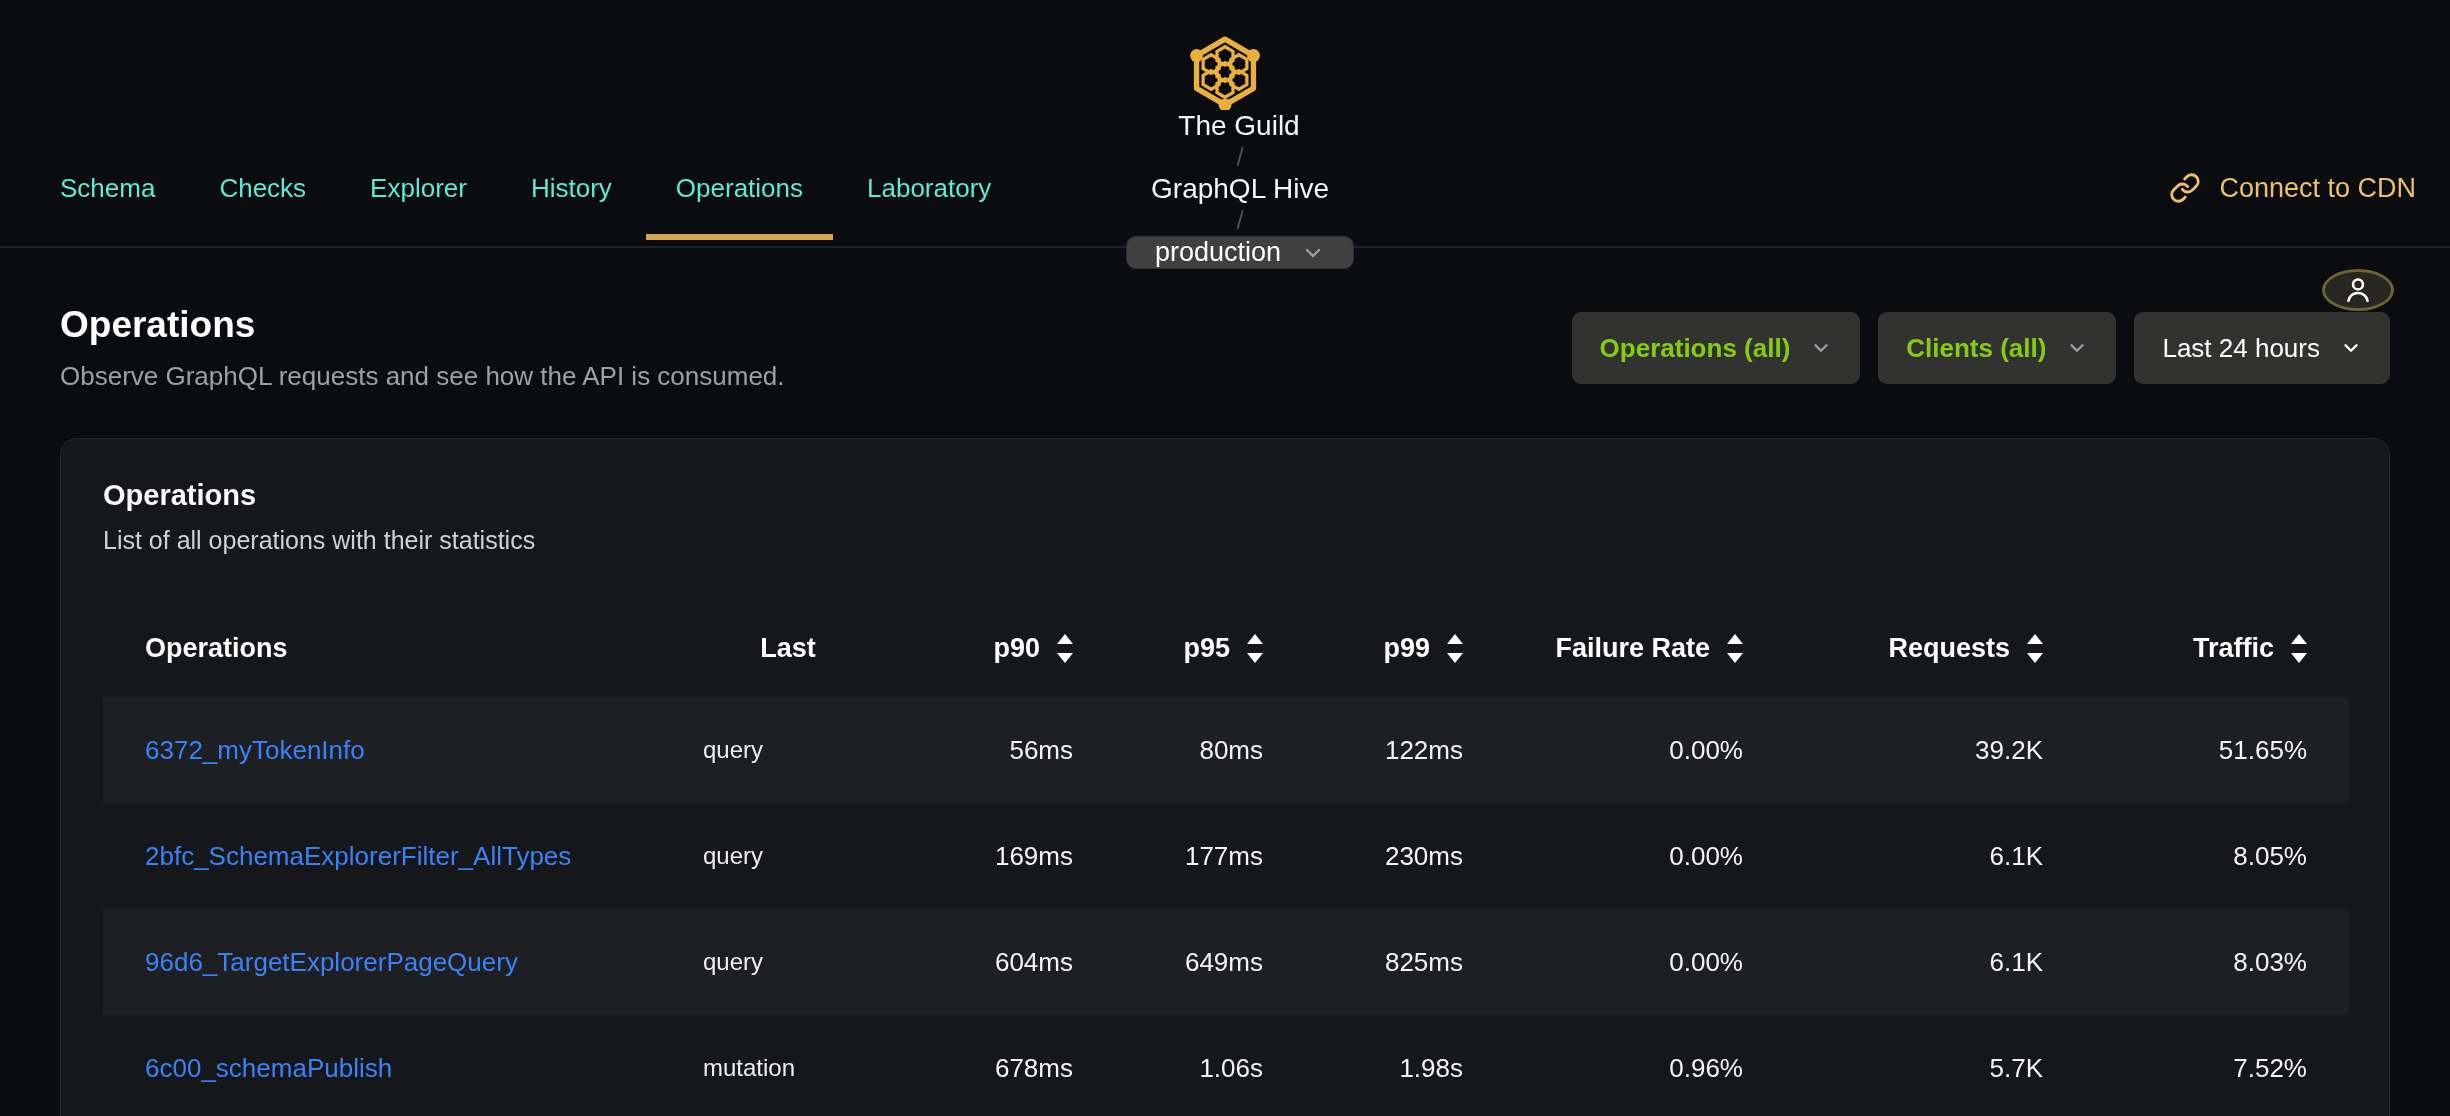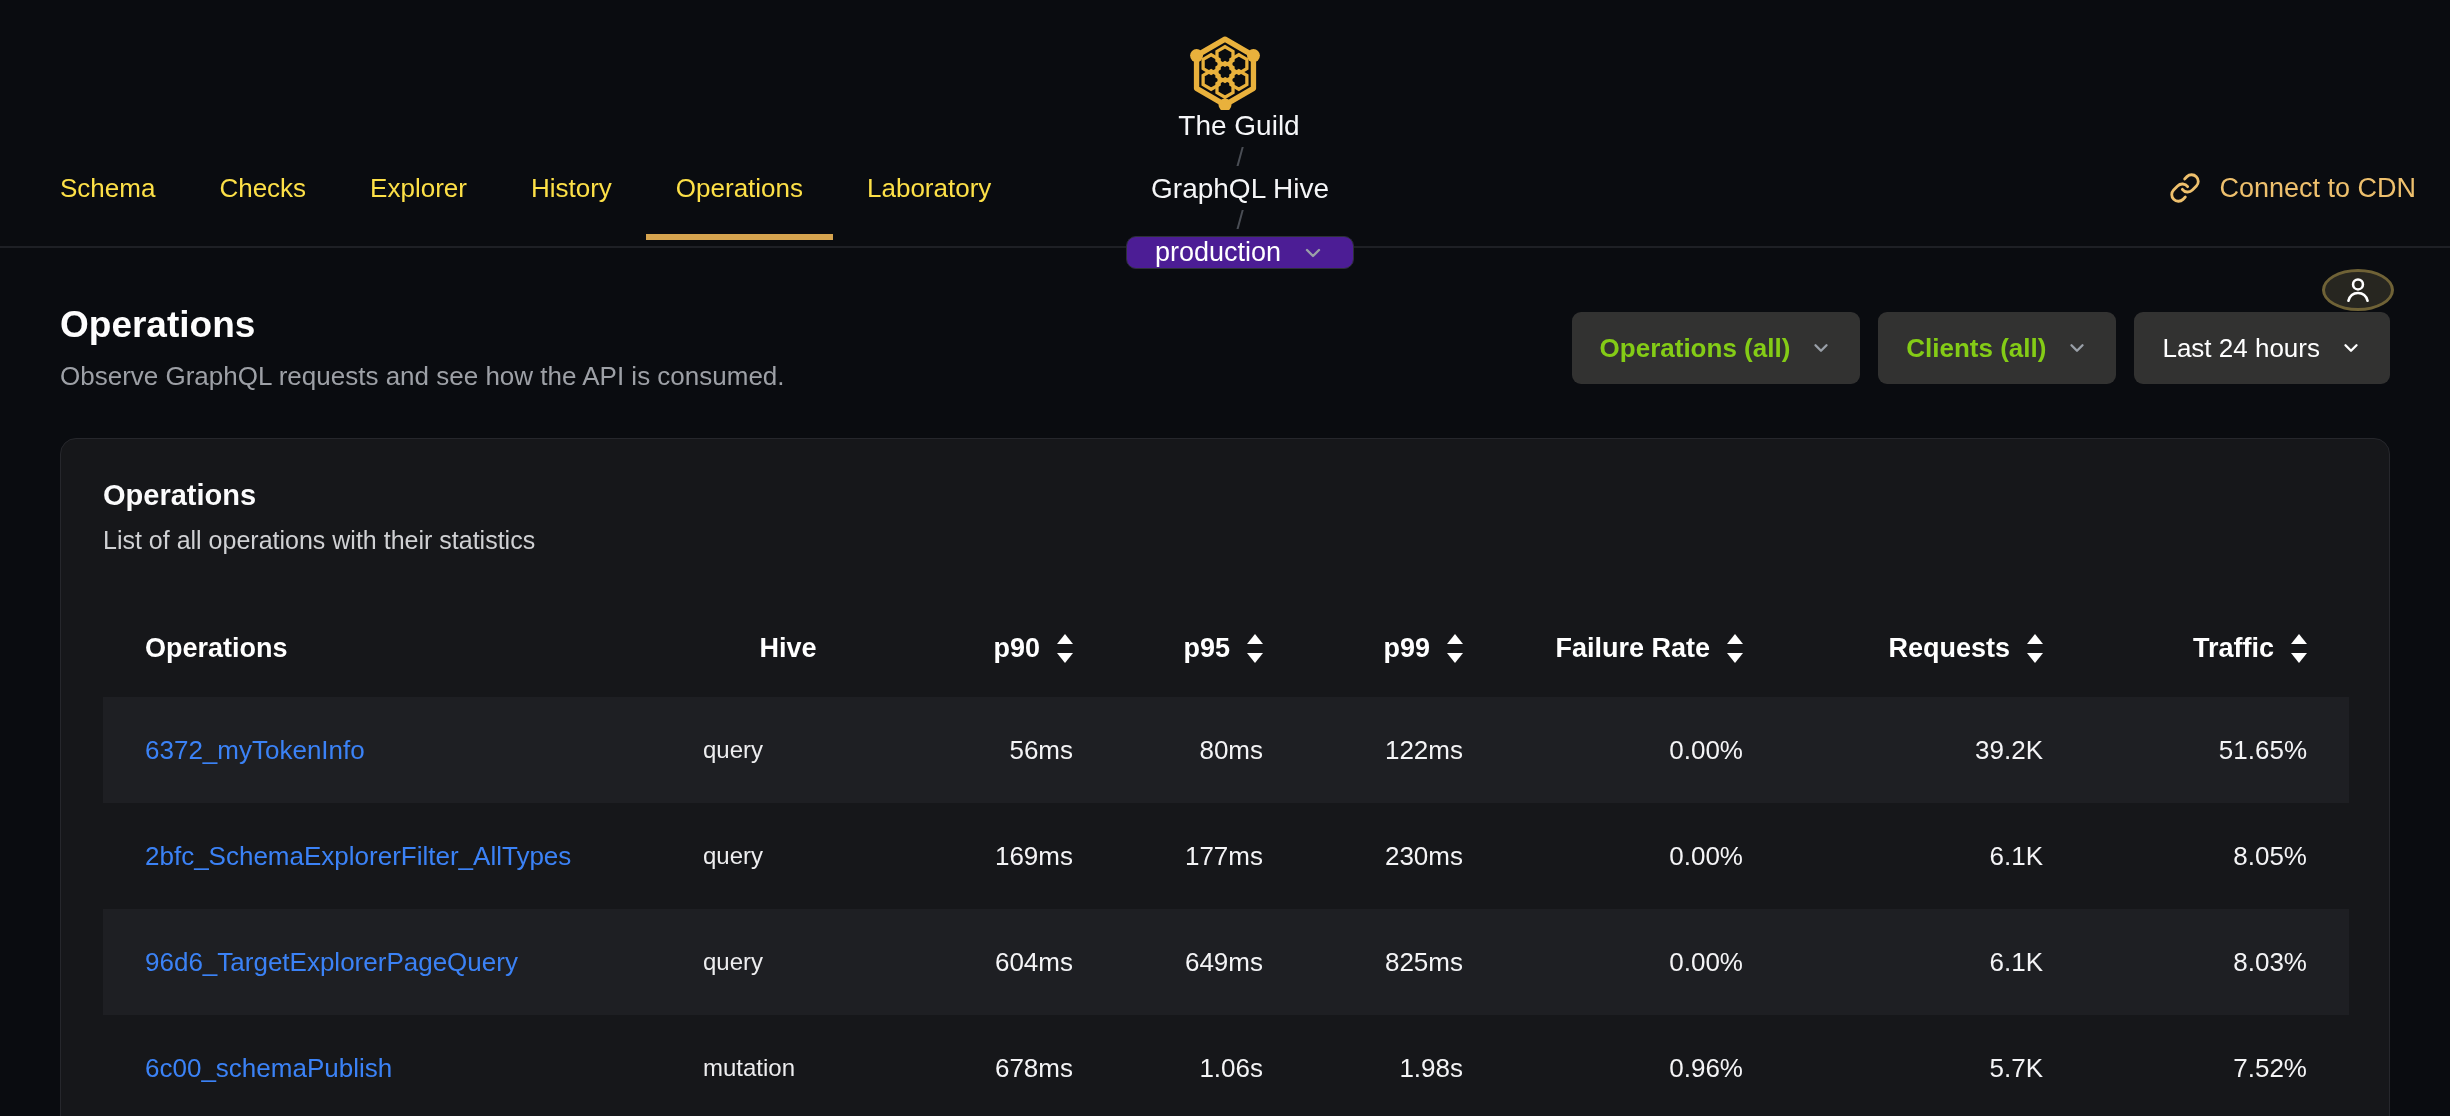--- a/index.html
+++ b/index.html
@@ -11,35 +11,35 @@
   }
 
   
   .topbar { display:flex; align-items:center; padding:34px 56px 0 56px; height:130px;flex-direction:column; }
   .logo-wrap { width:70px; height:76px; display:flex; align-items:center; justify-content:center; cursor:pointer; }
   .crumb { font-size:28px; font-weight:500; color:#f5f6f8; margin-left:30px; cursor:pointer; }
   .crumb.first { margin-left:28px; }
   .crumb-sep { font-size:26px; color:#4a4e55; margin-left:30px; }
   .target-btn {
     margin-left:30px; height:74px; padding:0 28px; display:flex; align-items:center; gap:20px;
-    background:#4c1d95; border:1.5px solid #2d3037; border-radius:10px;
+    background:#404040; border:1.5px solid #2d3037; border-radius:10px;
     font-size:27px; color:#ffffff; font-family:inherit; cursor:pointer;
   }
   .chev { display:inline-flex; color:#9aa0a8; }
   .avatar-btn {
     margin-left:auto; width:72px; height:72px; border-radius:50%;
     background:#272620; border:3px solid #6f6236; display:flex; align-items:center; justify-content:center;
     cursor:pointer;
   }
 
   
   .nav { display:flex; align-items:stretch; height:118px; padding:0 28px; border-bottom:2px solid #1e2025; }
   .tab {
     position:relative; display:flex; align-items:center; padding:0 30px; margin:8px 2px;
-    font-size:26px; font-weight:500; color:#fde047; cursor:pointer; white-space:nowrap;
+    font-size:26px; font-weight:500; color:#5eead4; cursor:pointer; white-space:nowrap;
   }
   .tab.active::after {
     content:""; position:absolute; left:0; right:0; bottom:-2px; height:6px; background:#d6a44f;
   }
   .cdn-link {
     margin-left:auto; display:flex; align-items:center; gap:18px;
     color:#eec06d; font-size:27px; font-weight:500; cursor:pointer; text-decoration:none; padding-right:6px;
   }
 
   
@@ -197,21 +197,21 @@
       </colgroup>
       <thead>
         <tr>
           <th class="al-left pad-l">
             <div class="th-inner">
                 <span>Operations</span>
               </div>
           </th>
           <th class="al-center">
             <div class="th-inner">
-                <span>Hive</span>
+                <span>Last</span>
               </div>
           </th>
           <th class="al-right">
             <div class="th-inner">
                 <span>p90</span>
                 <span class="sort">
                   <i class="up"></i>
                   <i class="down"></i>
                 </span>
               </div>

